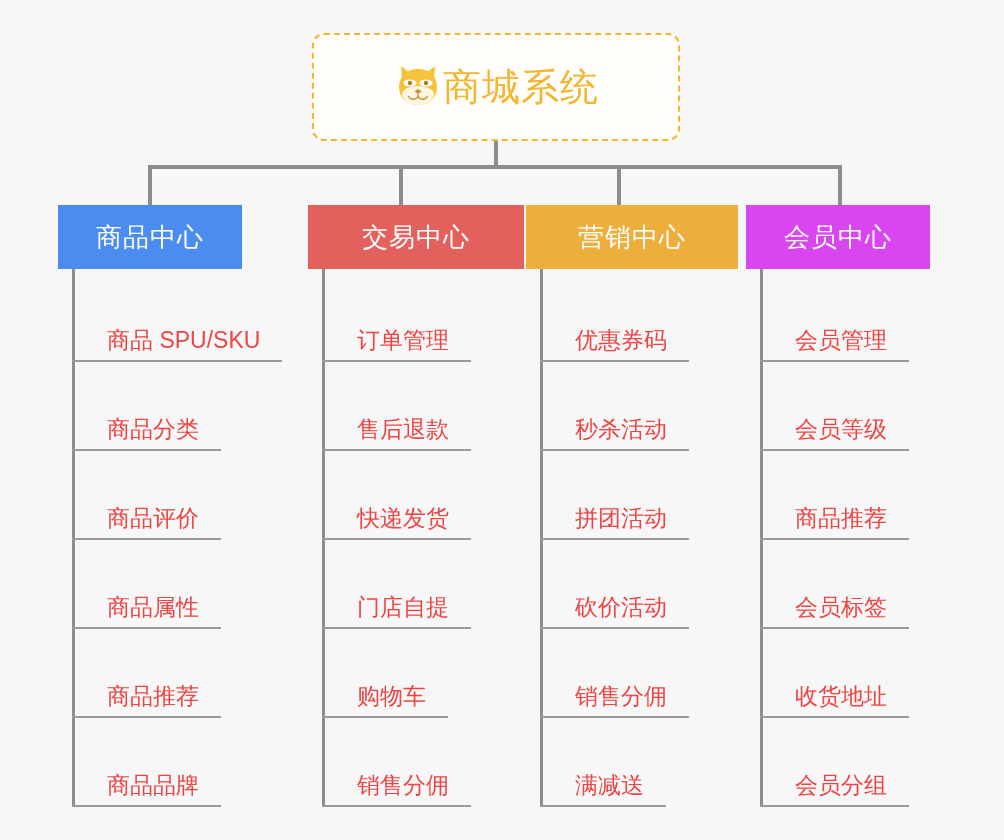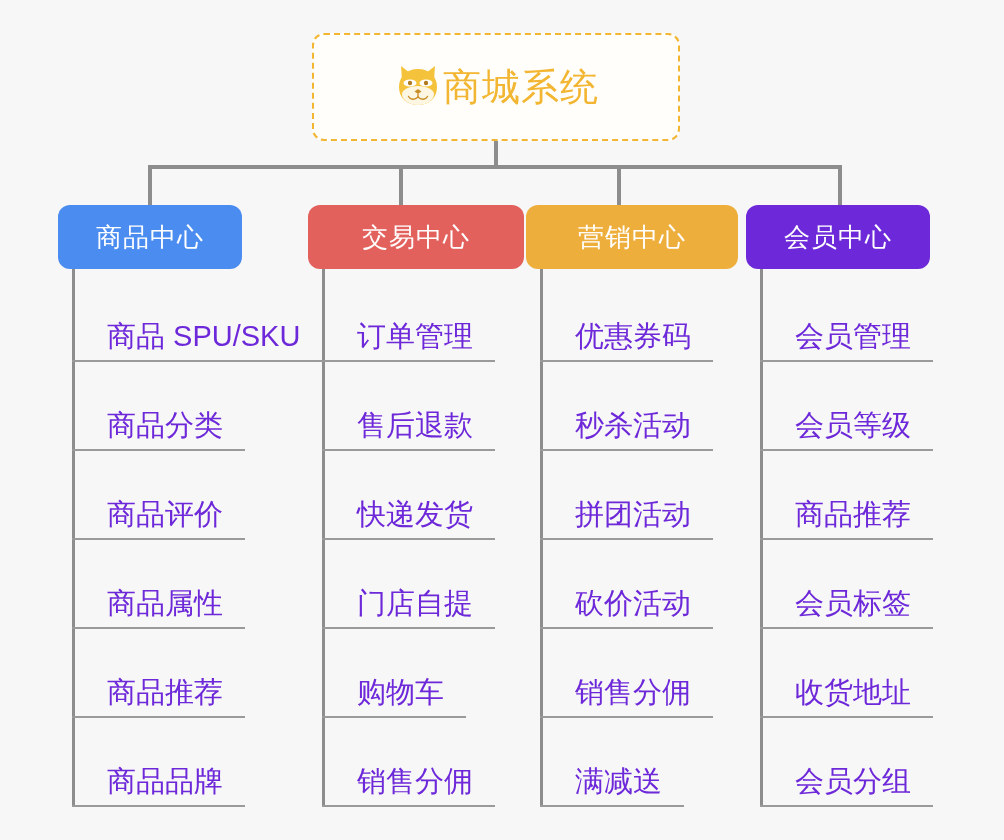--- a/index.html
+++ b/index.html
@@ -57,21 +57,21 @@
   .drop-4 { left: 838px; }
 
   
   .branch {
     position: absolute;
     top: 205px;
   }
   .branch-head {
     box-sizing: border-box;
     height: 64px;
-    border-radius: 12px;
+    border-radius: 0;
     display: flex;
     align-items: center;
     justify-content: center;
     color: #ffffff;
     font-size: 26px;
     letter-spacing: 1px;
     white-space: nowrap;
   }
   .branch-body {
     position: relative;
@@ -93,22 +93,22 @@
     padding-left: 14px;
     box-sizing: border-box;
   }
   .leaf-inner {
     position: relative;
     padding: 0 0 7px 35px;
     border-bottom: 2px solid #9a9a9a;
     display: inline-block;
   }
   .leaf-label {
-    font-size: 29px;
-    color: #6d28d9;
+    font-size: 23px;
+    color: #ef4444;
     white-space: nowrap;
     line-height: 1.1;
     padding-right: 22px;
     display: inline-block;
   }
 
   
   #branch-1 { left: 58px;  }
   #branch-1 .branch-head { width: 184px; background: #4a8cf0; }
   #branch-2 { left: 308px; }
@@ -220,21 +220,21 @@
       <div class="leaf">
           <span class="leaf-inner"><span class="leaf-label">销售分佣</span></span>
         </div>
       <div class="leaf">
           <span class="leaf-inner"><span class="leaf-label">满减送</span></span>
         </div>
     </div>
   </div>
 
   <div class="branch" id="branch-4">
-    <div class="branch-head" style="background: #6d28d9;">会员中心</div>
+    <div class="branch-head" style="background: #d946ef;">会员中心</div>
     <div class="branch-body">
       <div class="spine" style="height: 538px;"></div>
       <div class="leaf">
           <span class="leaf-inner"><span class="leaf-label">会员管理</span></span>
         </div>
       <div class="leaf">
           <span class="leaf-inner"><span class="leaf-label">会员等级</span></span>
         </div>
       <div class="leaf">
           <span class="leaf-inner"><span class="leaf-label">商品推荐</span></span>

